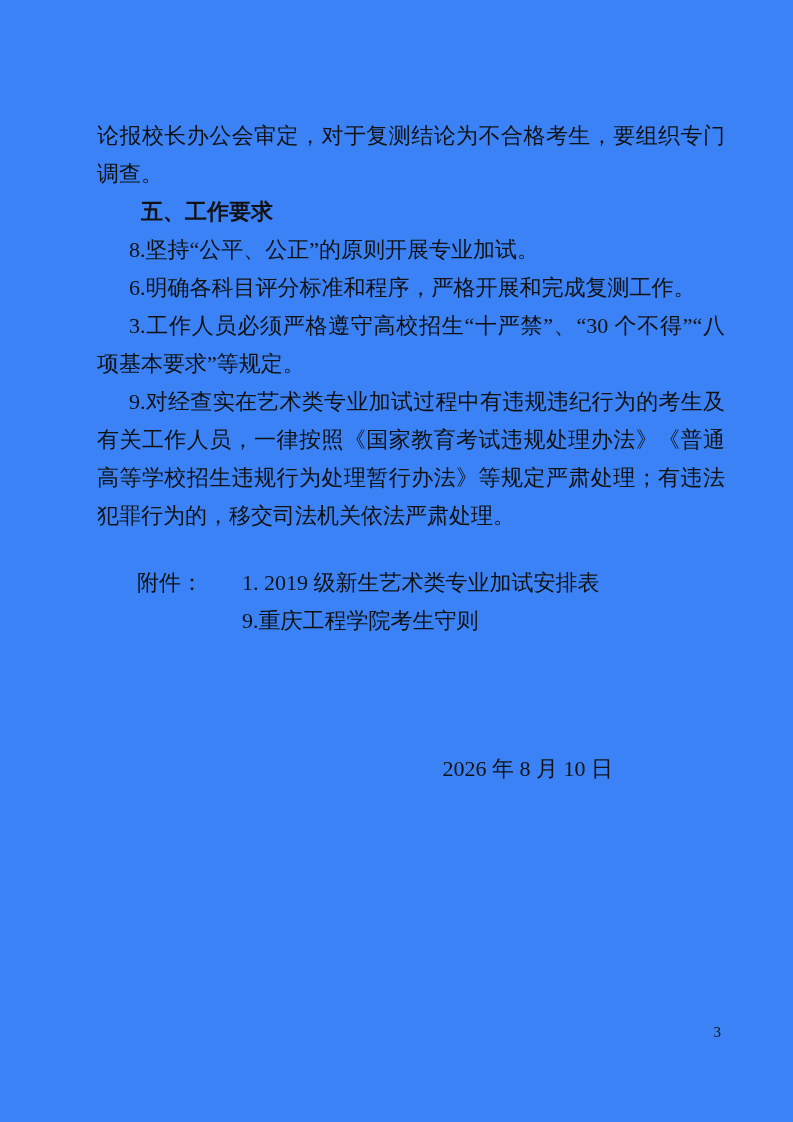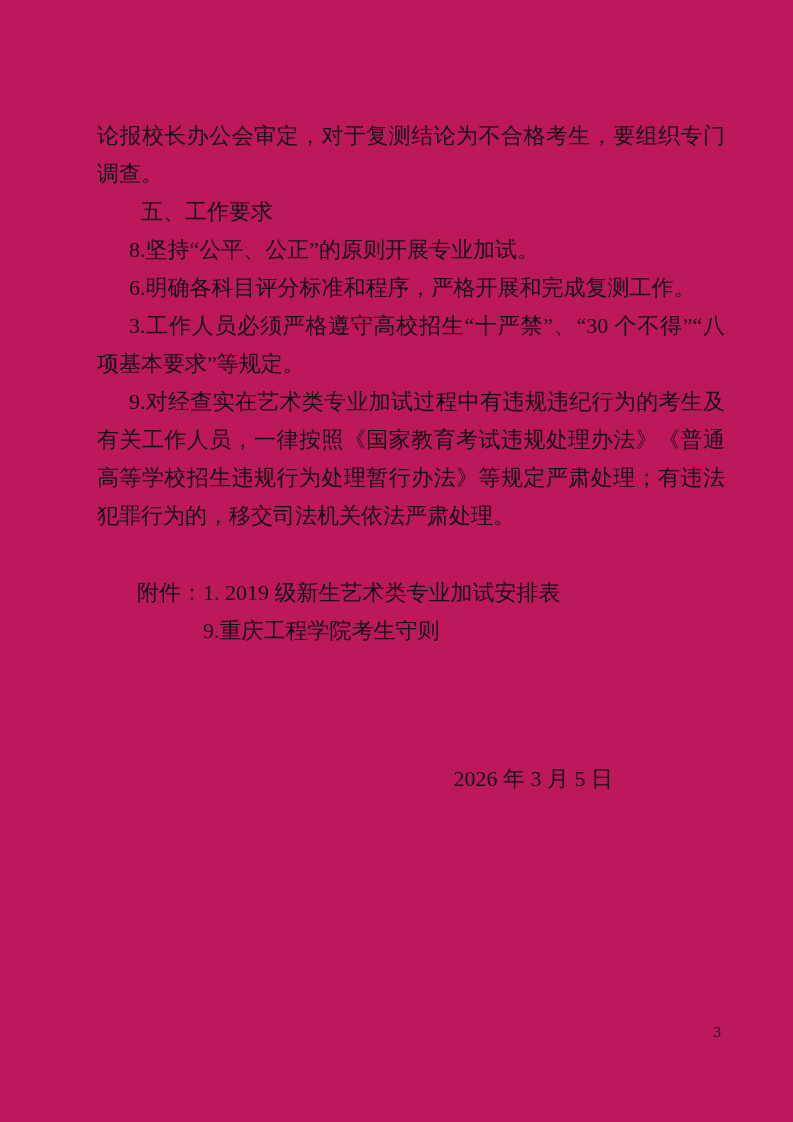--- a/index.html
+++ b/index.html
@@ -4,21 +4,21 @@
 <style>
   html, body {
     margin: 0;
     padding: 0;
     background: #ffffff;
   }
   .page {
     position: relative;
     width: 793px;
     height: 1122px;
-    background: #be185d;
+    background: #3b82f6;
     overflow: hidden;
     font-family: "Liberation Serif", "DejaVu Serif", serif;
     color: #111111;
   }
   .content {
     position: absolute;
     top: 117px;
     left: 97px;
     width: 628px;
     font-size: 22px;
@@ -29,31 +29,32 @@
   .content p {
     margin: 0;
     padding: 0;
   }
   .para-continuation {
     text-indent: 0;
   }
   .para-heading {
     text-indent: 44px;
     font-family: "Liberation Sans", "DejaVu Sans", sans-serif;
-    font-weight: 400;
+    font-weight: 700;
     text-align: left;
   }
   .para-item {
     text-indent: 32px;
   }
   .attachments {
     display: flex;
-    margin-top: 39px;
+    margin-top: 29px;
     padding-left: 40px;
     align-items: flex-start;
+    gap: 39px;
   }
   .attachments .att-label {
     white-space: nowrap;
     flex: 0 0 auto;
   }
   .attachments .att-items {
     flex: 1 1 auto;
   }
   .attachments .att-items div {
     line-height: 38px;
@@ -99,19 +100,19 @@
 
     <div class="attachments">
       <span class="att-label">附件：</span>
       <div class="att-items">
         <div>1. 2019 级新生艺术类专业加试安排表</div>
         <div>9.重庆工程学院考生守则</div>
       </div>
     </div>
 
     <div class="signature">
-      <div class="sig-date">2026 年 3 月 5 日</div>
+      <div class="sig-date">2026 年 8 月 10 日</div>
     </div>
 
   </div>
 
   <div class="page-number">3</div>
 </div>
 
 </body></html>

